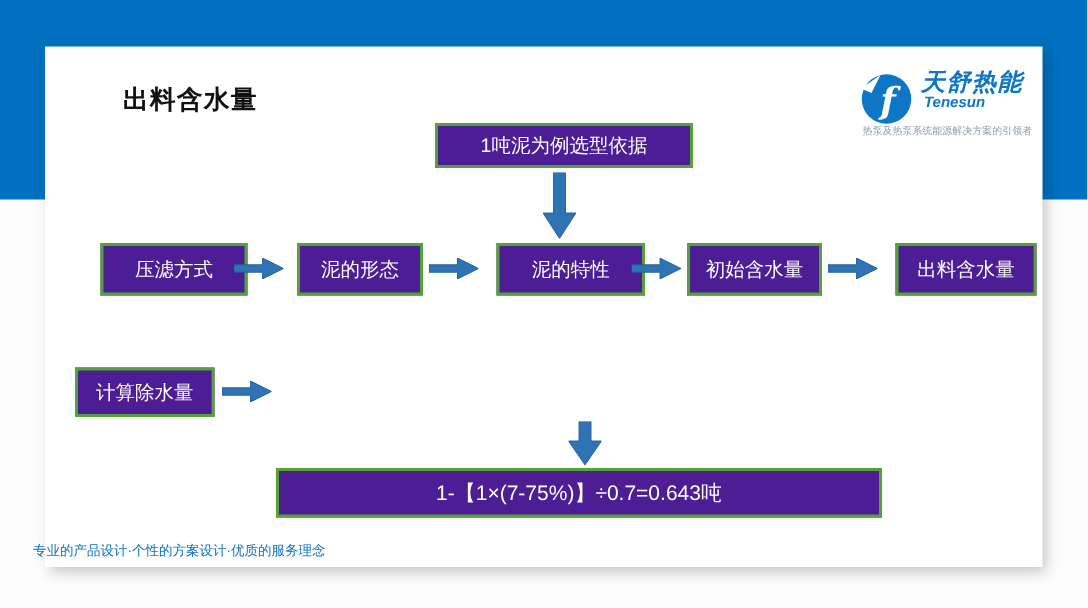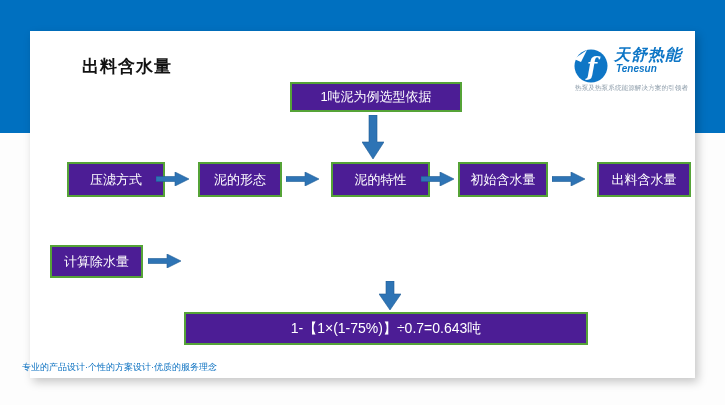--- a/index.html
+++ b/index.html
@@ -100,17 +100,17 @@
       <svg width="33" height="14" viewBox="0 0 33 14">
           <path d="M0 4.5 h19 V0 l14 7 -14 7 v-4.5 H0 z" fill="#2e74b5" stroke="#1f5c96" stroke-width="0.6"></path>
         </svg>
     </span>
 
     <span class="varrow va2">
       <svg width="22" height="29" viewBox="0 0 22 29">
           <path d="M7 0 h8 v13 h7 L11 29 L0 13 h7 z" fill="#2e74b5" stroke="#1f5c96" stroke-width="0.6"></path>
         </svg>
     </span>
-    <div class="gbox box-formula">1-【1×(1-75%)】÷0.7=0.643吨</div>
+    <div class="gbox box-formula">1-【1×(7-75%)】÷0.7=0.643吨</div>
   </div>
 
   <div class="footer">专业的产品设计·个性的方案设计·优质的服务理念</div>
 </div>
 
 </body></html>

